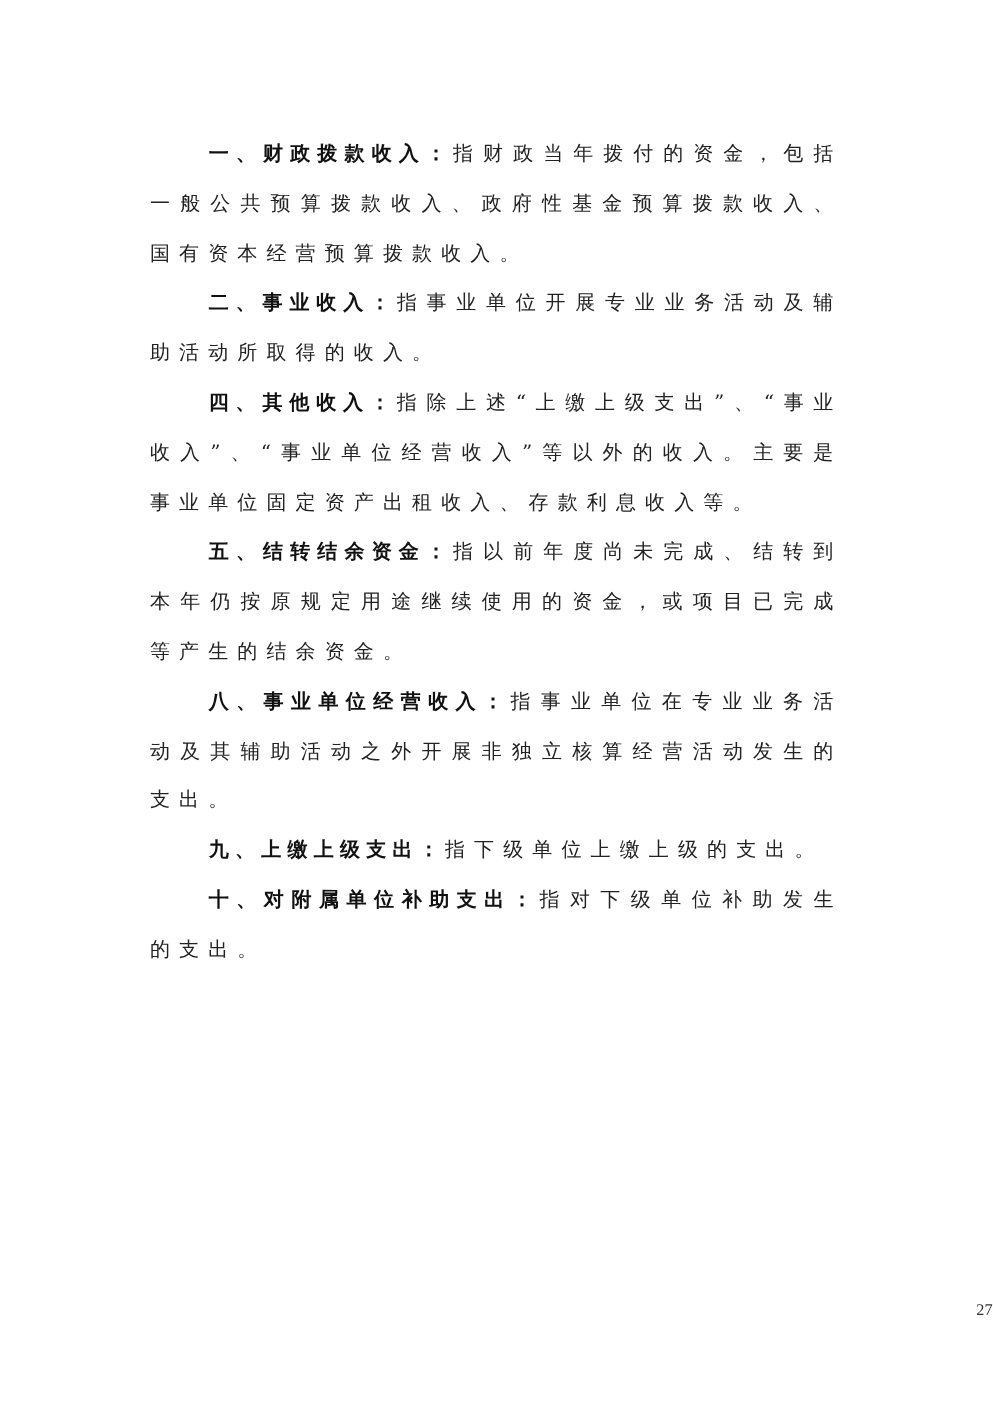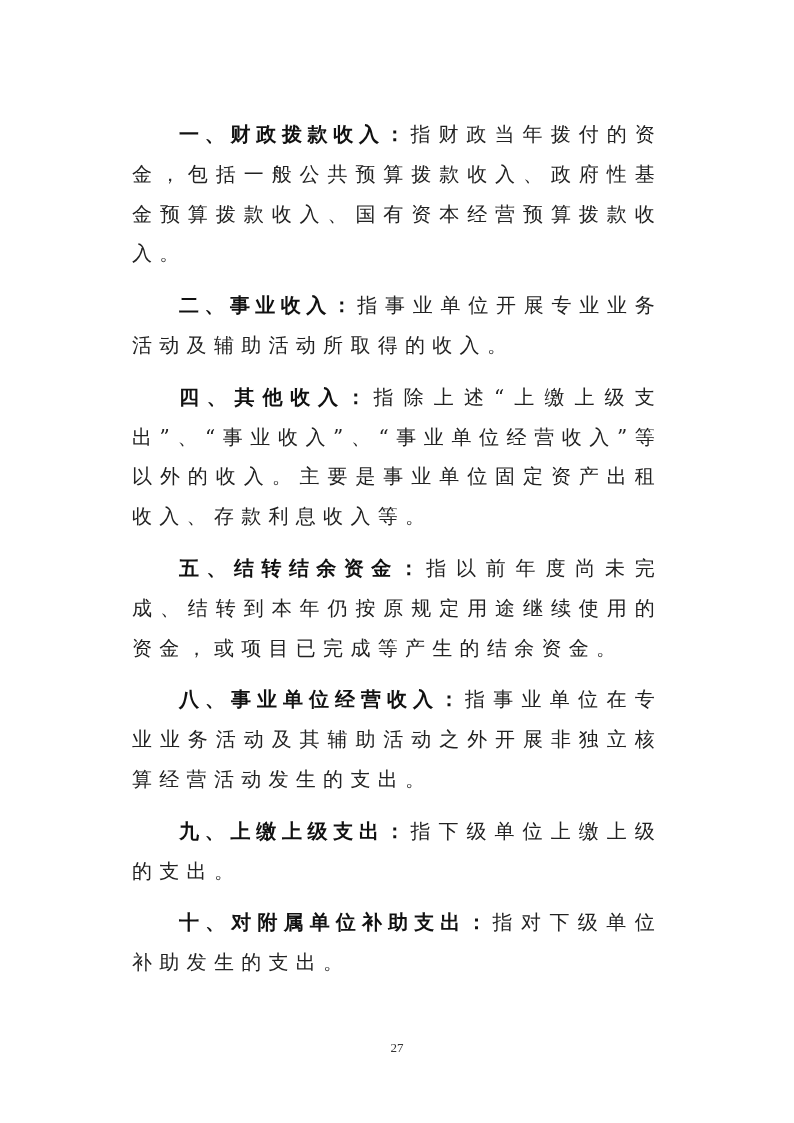--- a/index.html
+++ b/index.html
@@ -15,42 +15,42 @@
       font-family: "DejaVu Serif", "Liberation Serif", serif;
       color: #1c1c1c;
     }
     .page {
       position: absolute;
       left: 120px;
       top: 103px;
       width: 554px;
     }
     .para {
-      margin: 12px;
-      font-size: 20px;
+      margin: 0;
+      font-size: 16px;
       line-height: 39.8px;
       letter-spacing: 7.3px;
       text-indent: 47px;
       text-align: justify;
       text-align-last: left;
       word-break: break-all;
       color: #222222;
     }
     .term {
       font-weight: bold;
       color: #111111;
       font-family: "DejaVu Sans", "Liberation Sans", sans-serif;
       letter-spacing: 5px;
     }
     .page-number {
       position: absolute;
       left: 0;
       width: 794px;
       top: 1040px;
-      text-align: center;
+      text-align: right;
       font-size: 13px;
       font-family: "Liberation Serif", "DejaVu Serif", serif;
       color: #333333;
     }
   </style>
 </head>
 <body>
 
 <div class="page">
   <p class="para">

